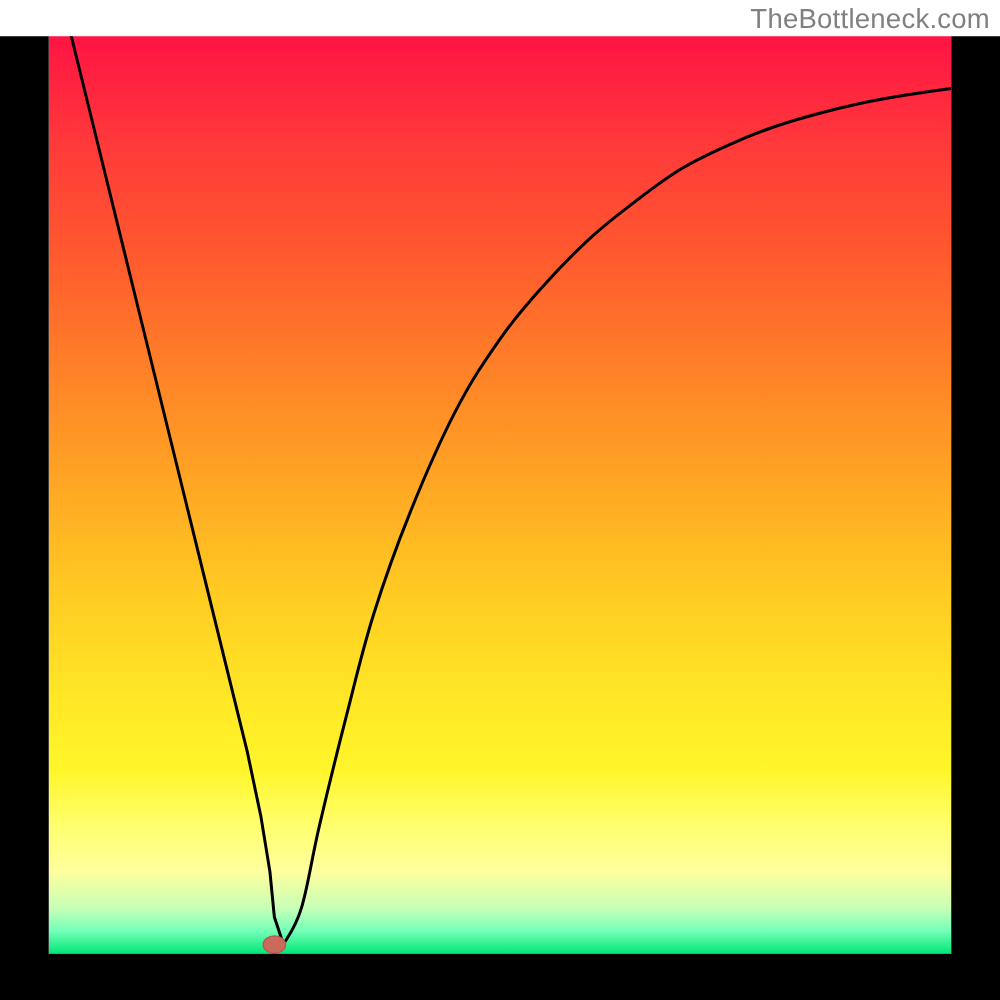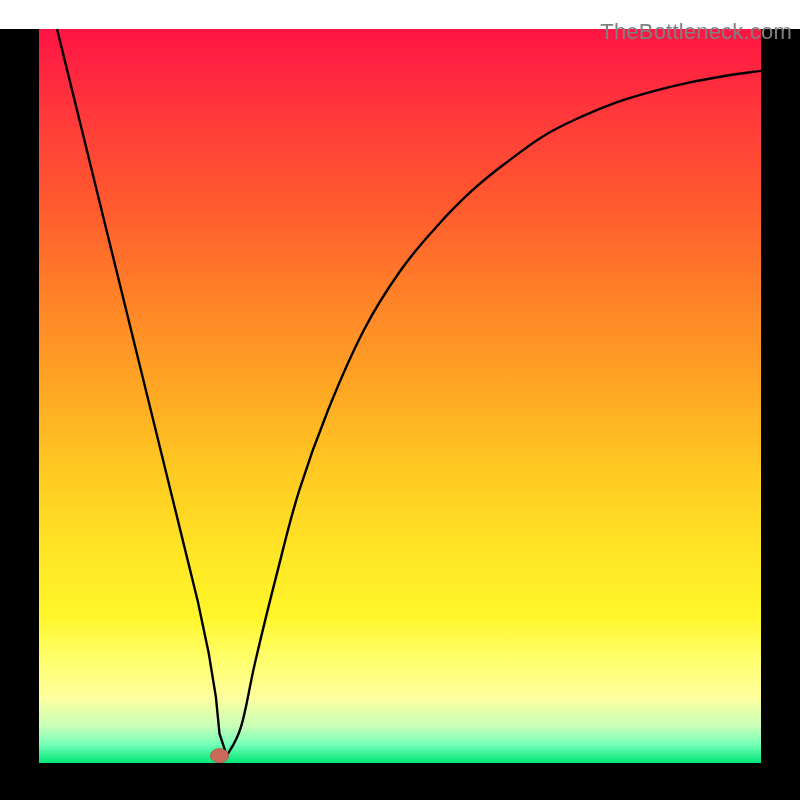--- a/index.html
+++ b/index.html
@@ -18,21 +18,20 @@
   }
   .attribution {
     position: absolute;
     top: 2px;
     right: 8px;
     color: #808080;
     font-size: 22px;
     font-weight: 400;
     letter-spacing: 0.2px;
     z-index: 5;
-    margin-top: 17px;
   }
   svg {
     display: block;
   }
 </style>
 </head>
 <body>
 
 <div class="wrap">
   <div class="attribution">TheBottleneck.com</div>

